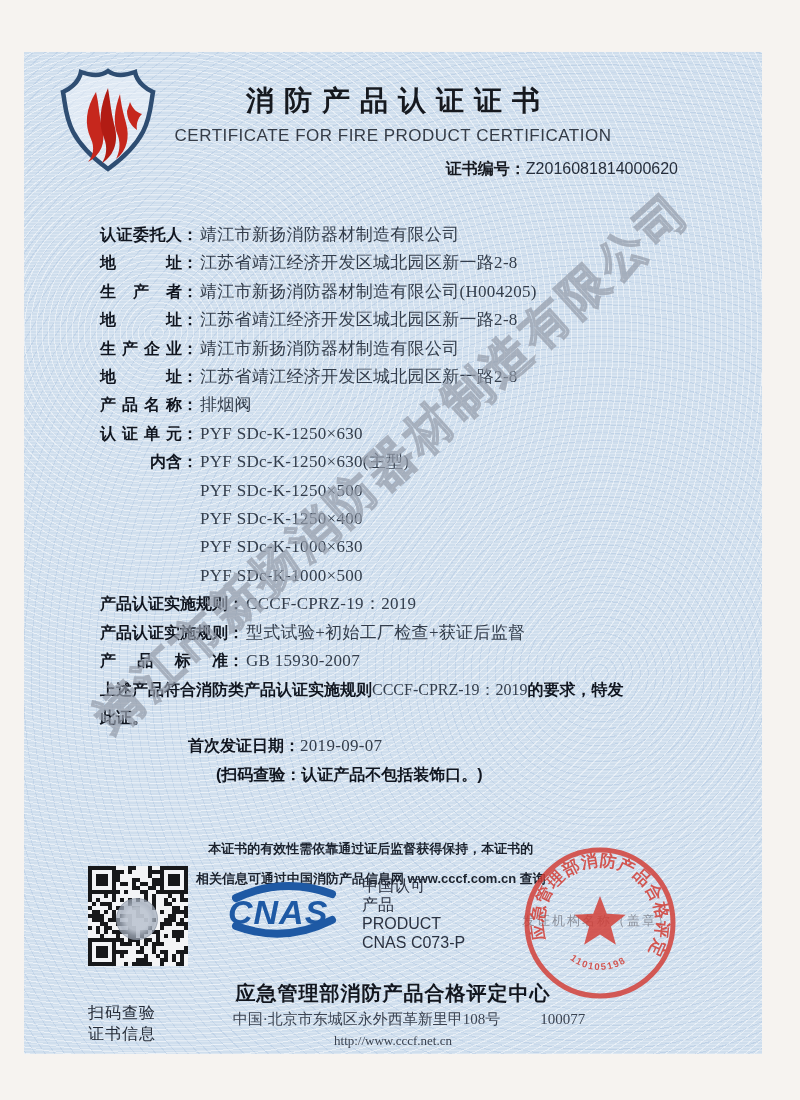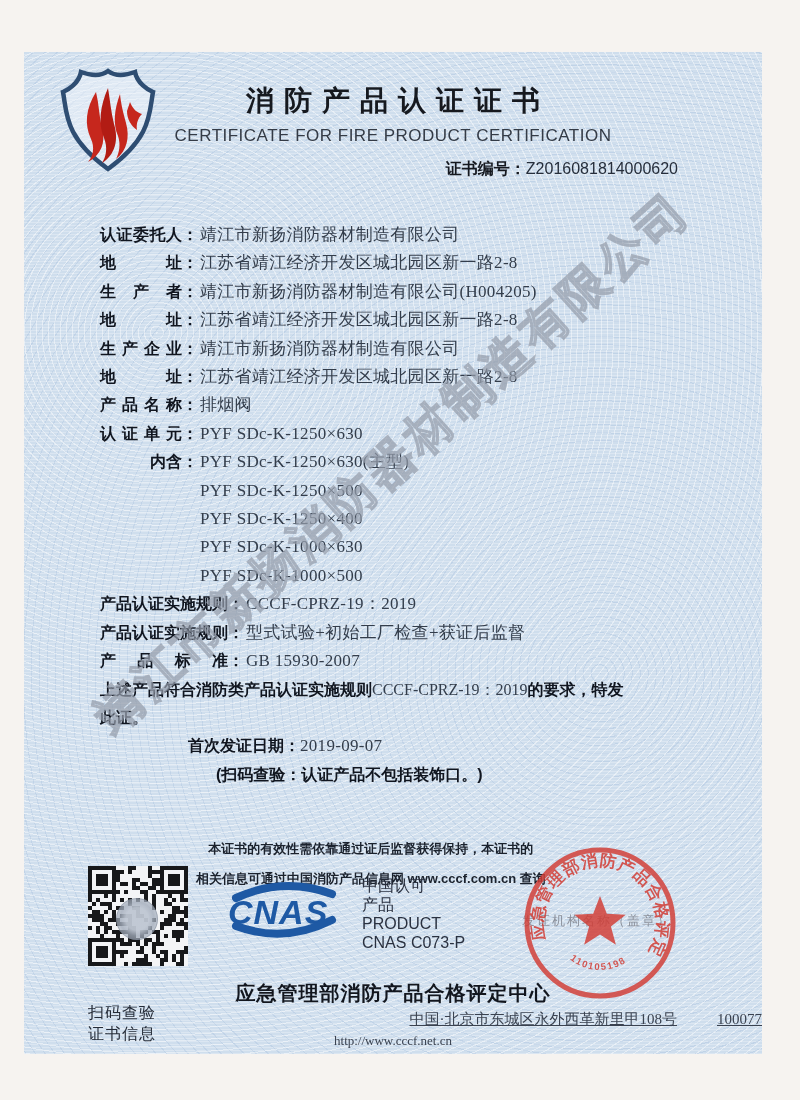--- a/index.html
+++ b/index.html
@@ -88,22 +88,22 @@
   .stamp-behind{
     position:absolute;left:498px;top:860px;font-size:13px;letter-spacing:2px;
     color:#8b909b;font-family:"Liberation Serif", serif;z-index:3;white-space:nowrap;
   }
   .stamp{position:absolute;left:496px;top:791px;z-index:6;opacity:.92;}
   .org{
     position:absolute;left:0;top:928px;width:100%;text-align:center;
     font-size:20px;font-weight:bold;color:#12161e;letter-spacing:1px;z-index:3;
   }
   .addr{
-    position:absolute;left:0;top:958px;width:100%;text-align:right;
-    font-size:15px;color:#3a4250;font-family:"Liberation Serif", serif;z-index:3;text-decoration:underline;
+    position:absolute;left:16px;top:958px;width:100%;text-align:center;
+    font-size:15px;color:#3a4250;font-family:"Liberation Serif", serif;z-index:3;
   }
   .addr .pc{margin-left:40px;}
   .url{
     position:absolute;left:0;top:981px;width:100%;text-align:center;
     font-size:13px;color:#3a4250;font-family:"Liberation Serif", serif;z-index:3;
   }
 </style>
 </head>
 <body>
 

